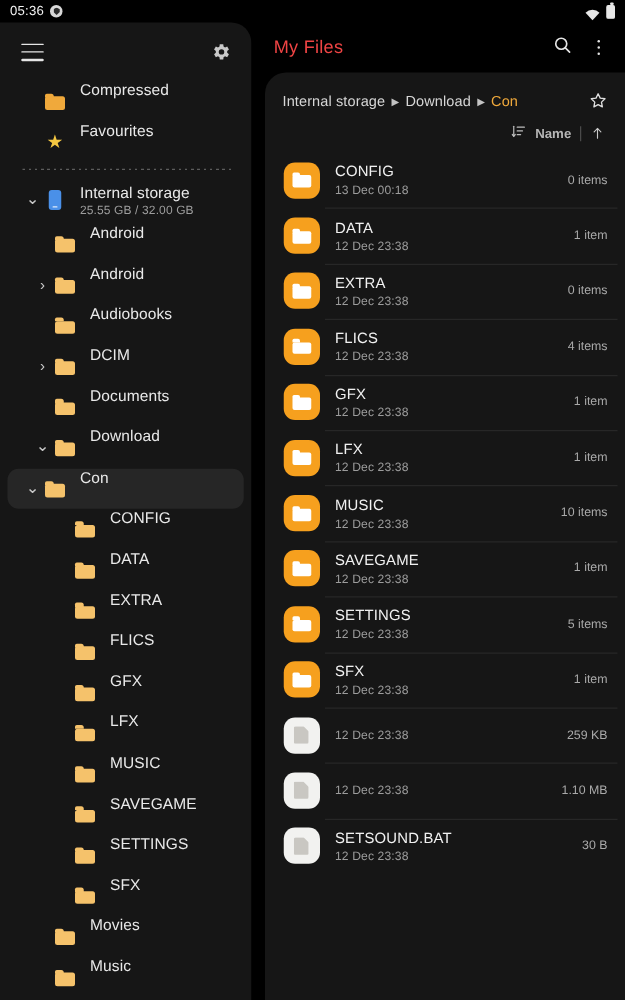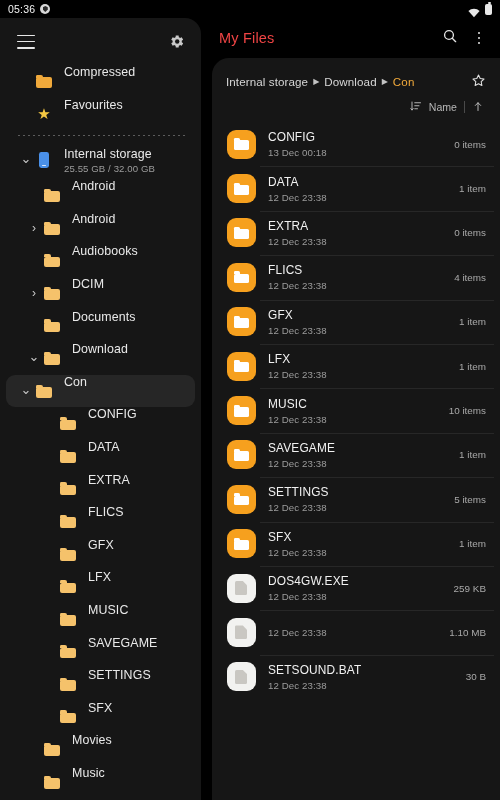--- a/index.html
+++ b/index.html
@@ -129,21 +129,21 @@
   .crumbs { display:flex; align-items:center; gap: 5px; font-size: 11.6px; }
   .crumb { color: #d6d6d6; letter-spacing:.1px;}
   .crumb.cur { color: #f0a93b; }
   .crumb-sep { color: #c3c3c3; font-size: 8px; line-height:1; }
   .star-out { font-size: 15px; color: #e0e0e0; line-height: 1; }
 
   .sortbar {
     display:flex; align-items:center; justify-content:flex-end;
     gap: 7px; padding: 0 16px 0 0; height: 30px;
   }
-  .sort-lbl { color:#b6b6b6; font-size: 10.6px; }
+  .sort-lbl { color:#b6b6b6; font-size: 10.6px; font-weight: bold; }
   .vsep { width: 1px; height: 12px; background:#4a4a4a; }
   .up-arrow { color:#c9c9c9; font-size: 12px; line-height:1; }
 
   .list { padding: 0 0 0 0; }
   .row {
     display:flex; align-items:center; height: 44.4px; padding-left: 14px; padding-right: 14px;
     position: relative;
   }
   .row + .row::before{
     content:""; position:absolute; left: 48px; right: 6px; top:0; height:1px; background:#272727;
@@ -544,21 +544,20 @@
             </div>
             <div class="row-meta">1 item</div>
           </div>
           <div class="row">
             <div class="row-ico">
               <span class="sq-file">
                 <span class="d"></span>
               </span>
             </div>
             <div class="row-txt">
-              <span class="row-name">DOS4GW.EXE</span>
               <span class="row-date">12 Dec 23:38</span>
             </div>
             <div class="row-meta">259 KB</div>
           </div>
           <div class="row">
             <div class="row-ico">
               <span class="sq-file">
                 <span class="d"></span>
               </span>
             </div>

